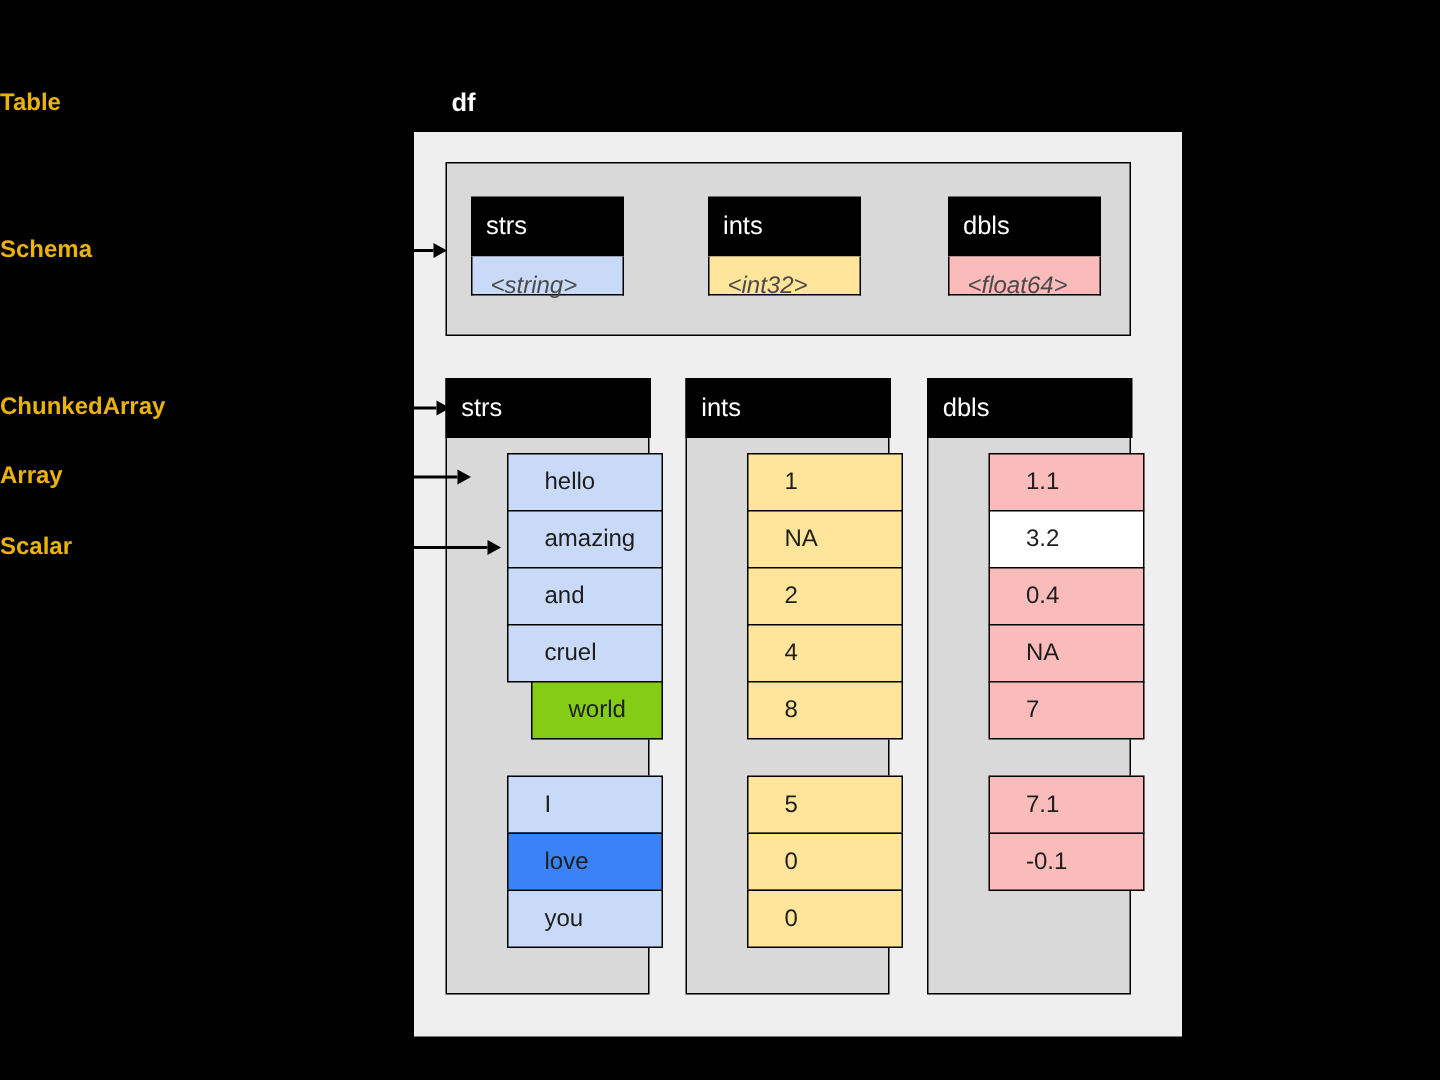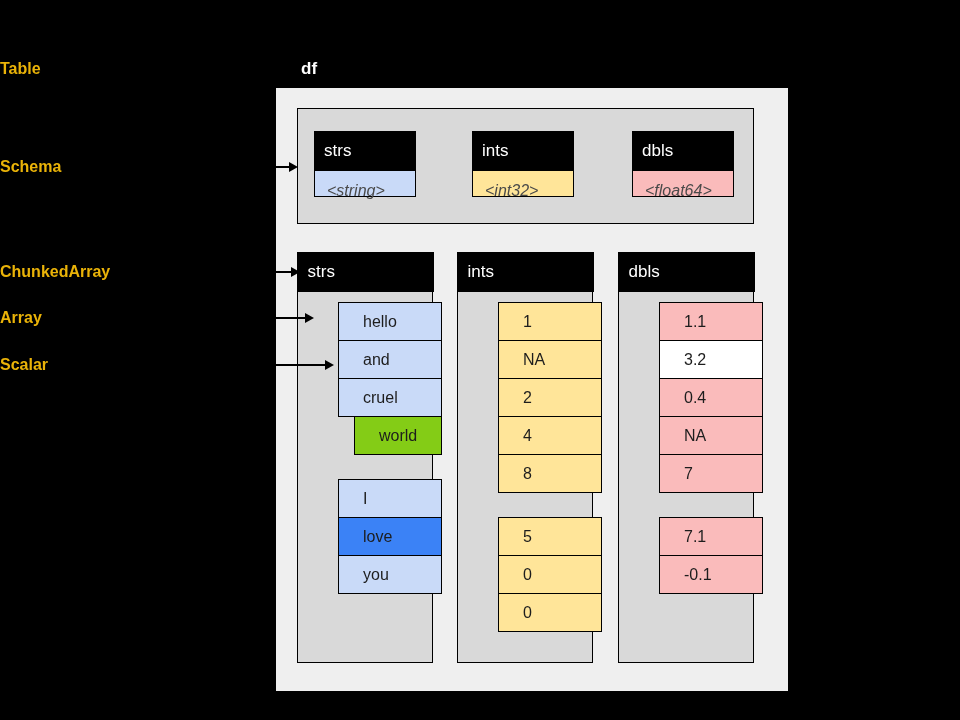--- a/index.html
+++ b/index.html
@@ -84,20 +84,21 @@
         <div class="fld-header">dbls</div>
         <div class="fld-type" style="background: rgb(250, 187, 187);">&lt;float64&gt;</div>
       </div>
     </div>
 
   <div id="columns-root">
       <div class="chunk-col" style="left: 297px;">
         <div class="col-header">strs</div>
         <div class="chunk first">
           <div class="cell" style="background: rgb(201, 218, 248);">hello</div>
+          <div class="cell" style="background: rgb(201, 218, 248);">amazing</div>
           <div class="cell" style="background: rgb(201, 218, 248);">and</div>
           <div class="cell" style="background: rgb(201, 218, 248);">cruel</div>
           <div class="cell" style="background: #84cc16; margin-left: 16px;">world</div>
         </div>
         <div class="chunk second">
           <div class="cell" style="background: rgb(201, 218, 248);">I</div>
           <div class="cell" style="background: #3b82f6;">love</div>
           <div class="cell" style="background: rgb(201, 218, 248);">you</div>
         </div>
       </div>

